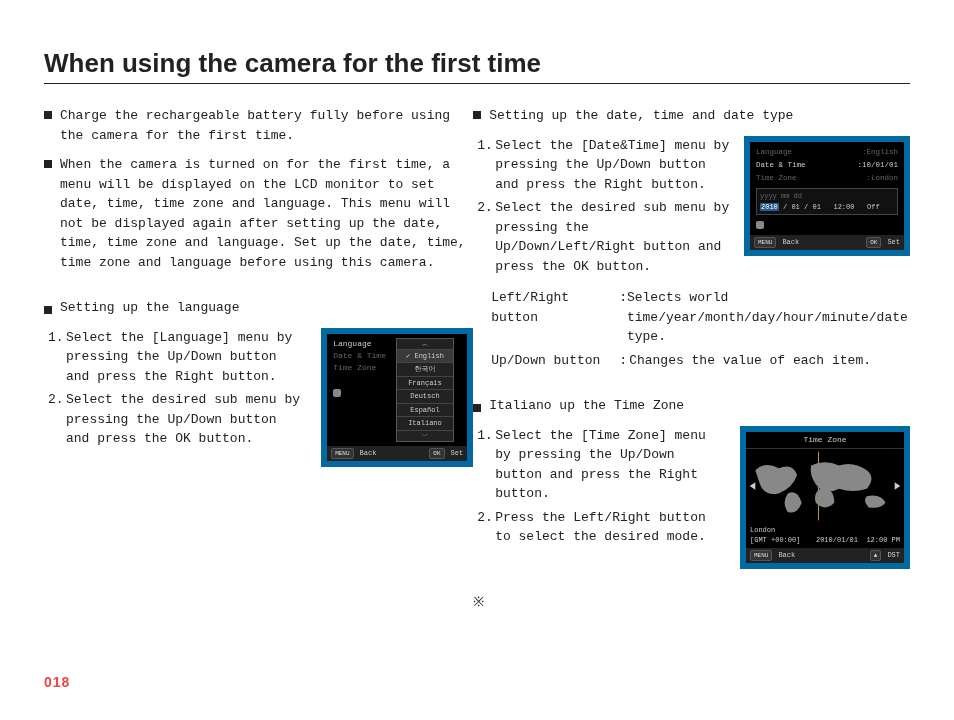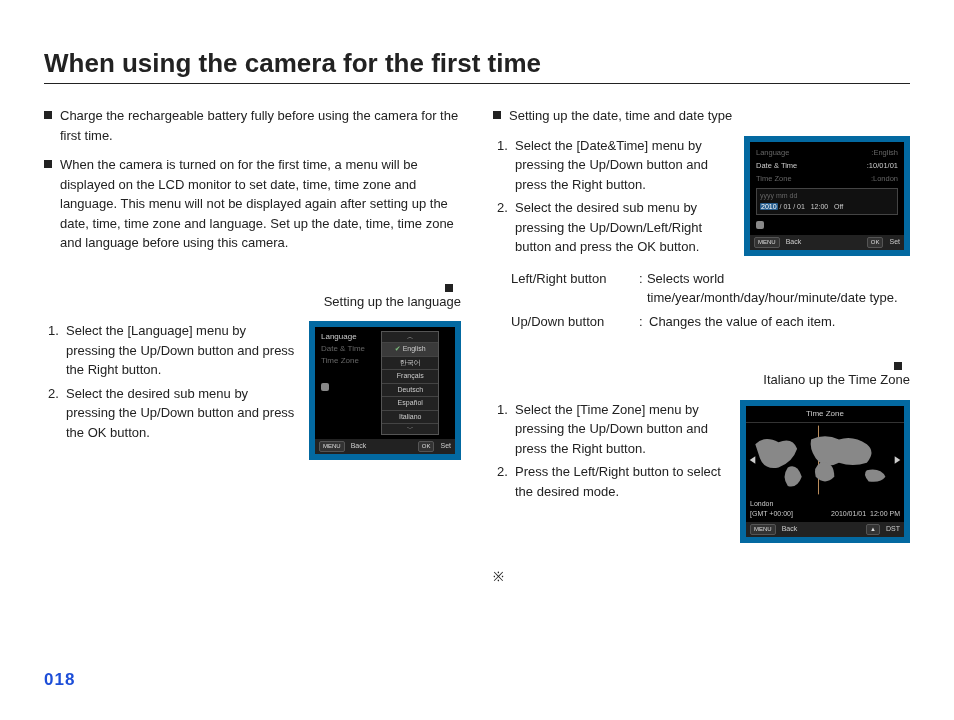--- a/index.html
+++ b/index.html
@@ -14,55 +14,55 @@
   }
   .page-title {
     font-size: 26px;
     font-weight: bold;
     border-bottom: 1.5px solid #222;
     padding-bottom: 4px;
     margin-bottom: 22px;
   }
   .columns {
     display: flex;
-    gap: 32px;
+    font-family: Liberation Mono, monospace;
   }
   .col {
     flex: 1;
     font-size: 13px;
     line-height: 1.5;
   }
   .para-block {
     display: flex;
     margin-bottom: 10px;
   }
   .bullet {
     width: 8px; height: 8px;
     background: #222;
     margin: 5px 8px 0 0;
     flex-shrink: 0;
   }
-  .subhead-row { display: flex; align-items: flex-end; margin: 26px 0 10px 0; flex-direction: column; }
+  .subhead-row { display: flex; align-items: center; margin: 26px 0 10px 0; }
   .ol-list { margin-left: 4px; }
   .ol-item { display: flex; margin-bottom: 4px; }
   .ord { width: 18px; flex-shrink: 0; }
   .side-by { display: flex; gap: 14px; align-items: flex-start; }
   .text-col { flex: 1; }
   .def-row { display: flex; margin-bottom: 2px; margin-top: 4px; }
   .def-label { width: 128px; flex-shrink:0; }
   .def-colon { width: 10px; }
   .note-row { display:flex; margin-top: 24px; }
   .note-mark { margin-right: 6px; }
   .page-num {
     position: absolute;
     bottom: 30px;
     left: 44px;
-    font-size: 17px;
+    font-size: 14px;
     font-weight: bold;
-    color: #1d4ed8;
+    color: #ef4444;
     letter-spacing: 1px;
   }
 
   
   .lcd {
     background: #000;
     color: #ccc;
     font-size: 8px;
     width: 152px;
     flex-shrink: 0;

